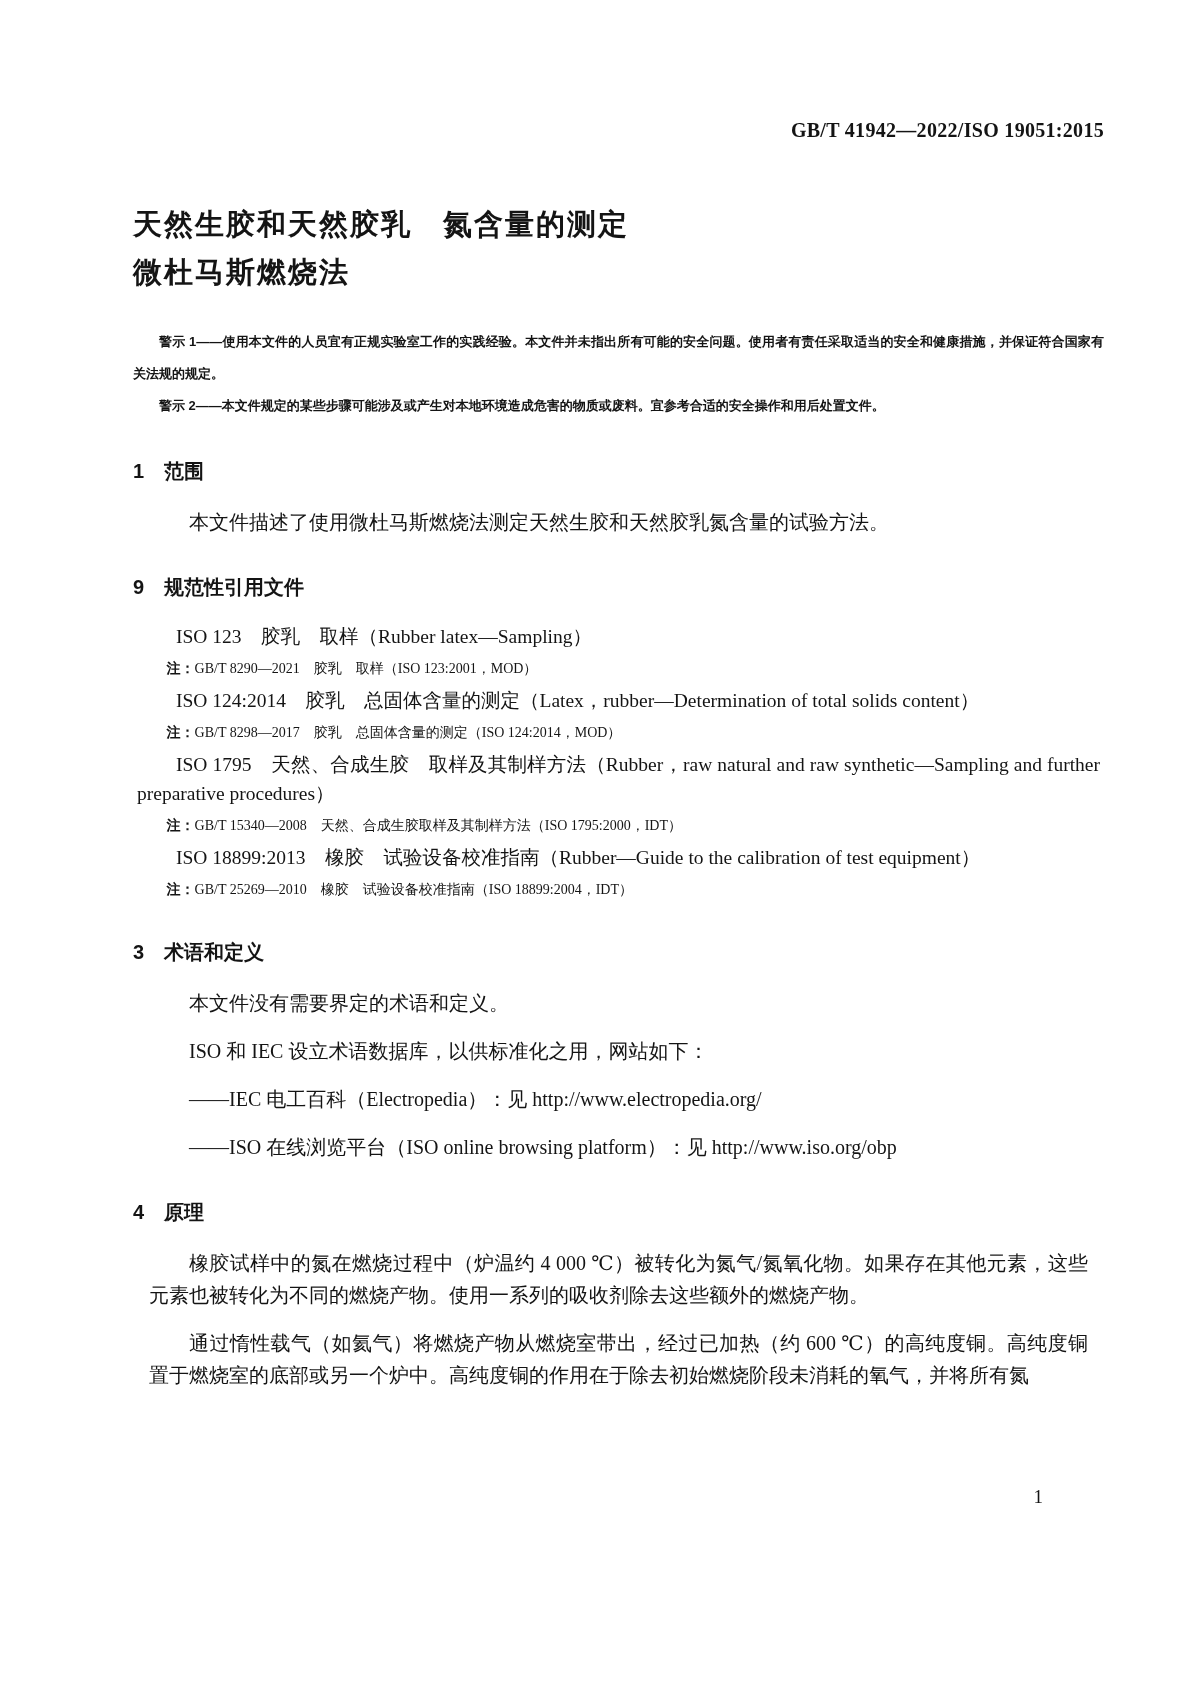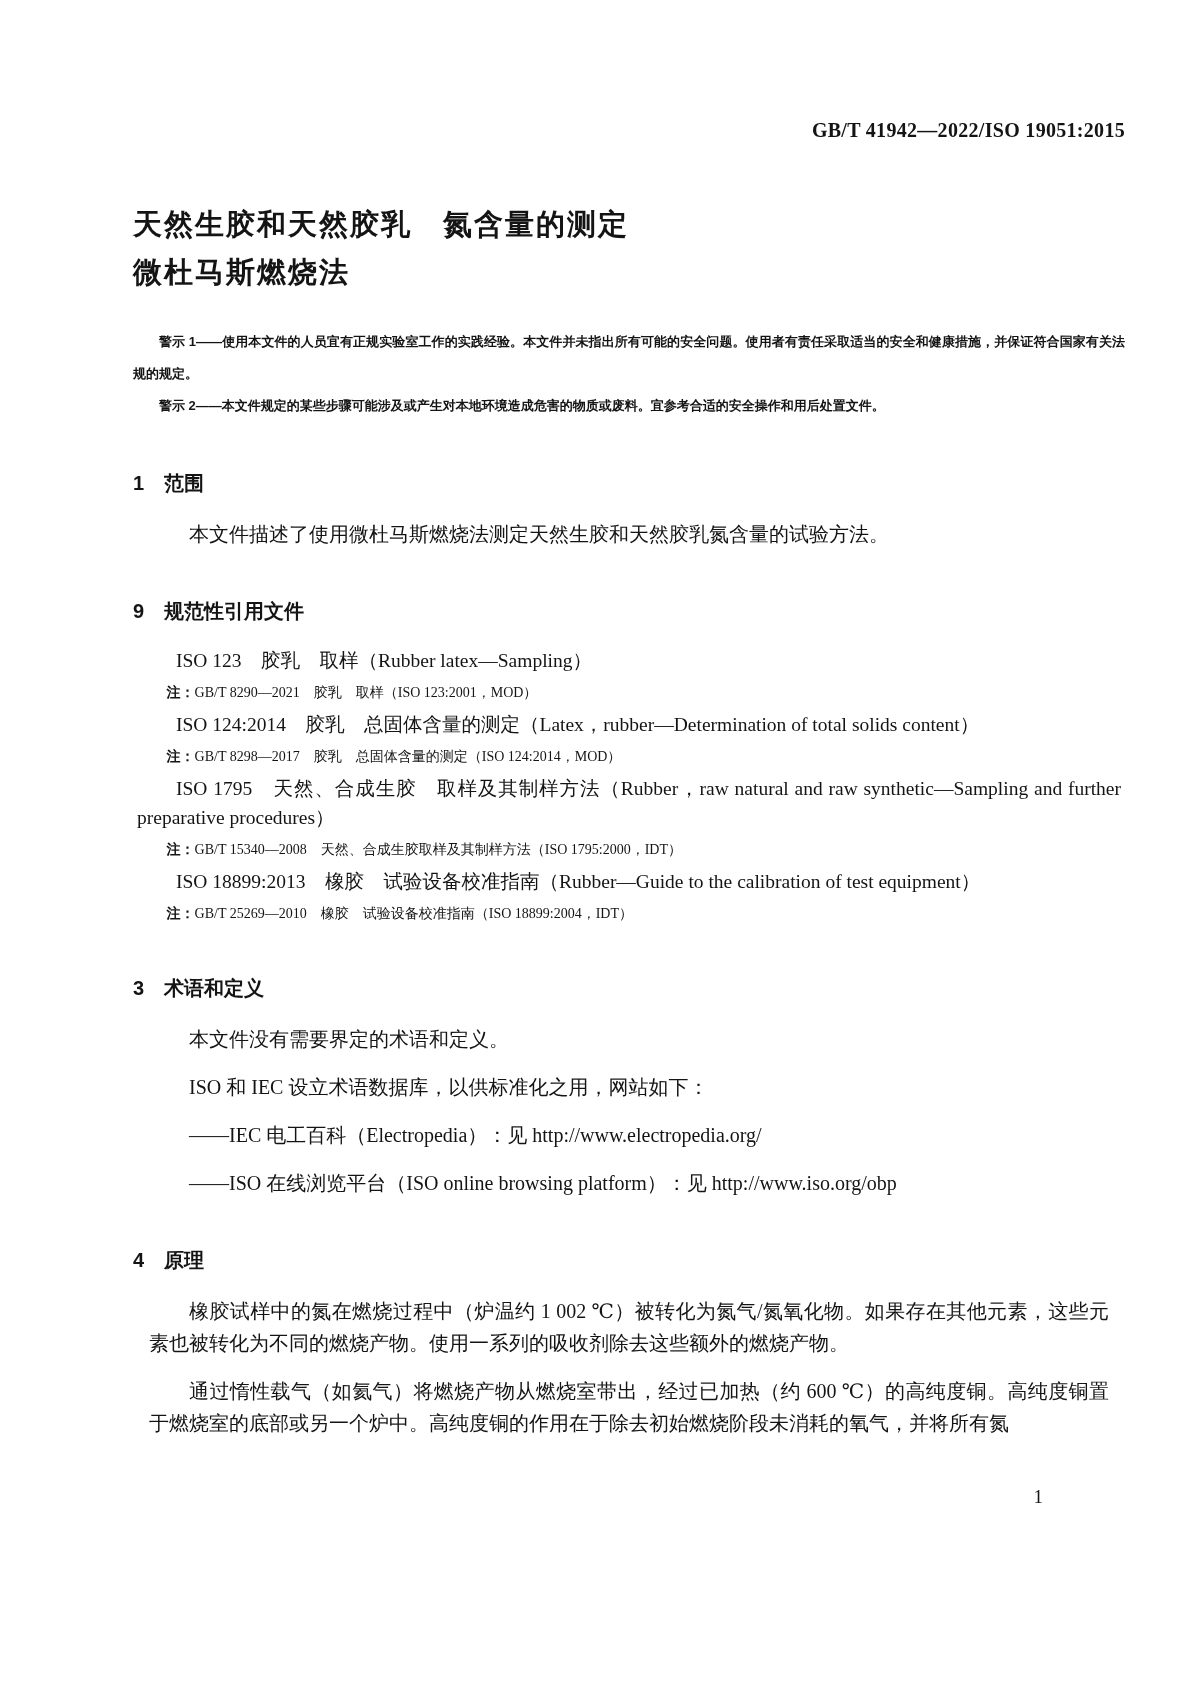--- a/index.html
+++ b/index.html
@@ -8,21 +8,21 @@
     background: #ffffff;
   }
   .page {
     position: relative;
     width: 1191px;
     height: 1684px;
     box-sizing: border-box;
     margin: 0 auto;
     background: #ffffff;
     color: #141414;
-    padding: 118px 66px 0 133px;
+    padding: 118px 87px 0 133px;
     overflow: hidden;
     font-family: "Liberation Serif", "DejaVu Serif", serif;
   }
   .doc-header {
     text-align: right;
     font-family: "Liberation Serif", "DejaVu Serif", serif;
     font-weight: 700;
     font-size: 20px;
     line-height: 24px;
     letter-spacing: 0.3px;
@@ -40,21 +40,21 @@
   .block-warning {
     margin: 0;
     font-family: "Liberation Sans", "DejaVu Sans", sans-serif;
     font-weight: 700;
     font-size: 13px;
     line-height: 32px;
     text-align: justify;
     text-indent: 2em;
   }
   .block-heading {
-    margin: 48px 0 22px 0;
+    margin: 36px 0 22px 0;
     font-family: "Liberation Sans", "DejaVu Sans", sans-serif;
     font-weight: 700;
     font-size: 20px;
     line-height: 26px;
   }
   .block-para {
     margin: 16px;
     font-family: "Liberation Serif", "DejaVu Serif", serif;
     font-size: 20px;
     line-height: 32px;
@@ -114,18 +114,18 @@
       <p class="block-ref">ISO 1795　天然、合成生胶　取样及其制样方法（Rubber，raw natural and raw synthetic—Sampling and further preparative procedures）</p>
       <p class="block-note"><span class="note-label">注：</span>GB/T 15340—2008　天然、合成生胶取样及其制样方法（ISO 1795:2000，IDT）</p>
       <p class="block-ref">ISO 18899:2013　橡胶　试验设备校准指南（Rubber—Guide to the calibration of test equipment）</p>
       <p class="block-note"><span class="note-label">注：</span>GB/T 25269—2010　橡胶　试验设备校准指南（ISO 18899:2004，IDT）</p>
       <h2 class="block-heading">3　术语和定义</h2>
       <p class="block-para">本文件没有需要界定的术语和定义。</p>
       <p class="block-para">ISO 和 IEC 设立术语数据库，以供标准化之用，网站如下：</p>
       <p class="block-para">——IEC 电工百科（Electropedia）：见 http://www.electropedia.org/</p>
       <p class="block-para">——ISO 在线浏览平台（ISO online browsing platform）：见 http://www.iso.org/obp</p>
       <h2 class="block-heading">4　原理</h2>
-      <p class="block-para">橡胶试样中的氮在燃烧过程中（炉温约 1 002 ℃）被转化为氮气/氮氧化物。如果存在其他元素，这些元素也被转化为不同的燃烧产物。使用一系列的吸收剂除去这些额外的燃烧产物。</p>
+      <p class="block-para">橡胶试样中的氮在燃烧过程中（炉温约 4 000 ℃）被转化为氮气/氮氧化物。如果存在其他元素，这些元素也被转化为不同的燃烧产物。使用一系列的吸收剂除去这些额外的燃烧产物。</p>
       <p class="block-para">通过惰性载气（如氦气）将燃烧产物从燃烧室带出，经过已加热（约 600 ℃）的高纯度铜。高纯度铜置于燃烧室的底部或另一个炉中。高纯度铜的作用在于除去初始燃烧阶段未消耗的氧气，并将所有氮</p>
     </div>
 
   <div class="page-number">1</div>
 </div>
 
 </body></html>

